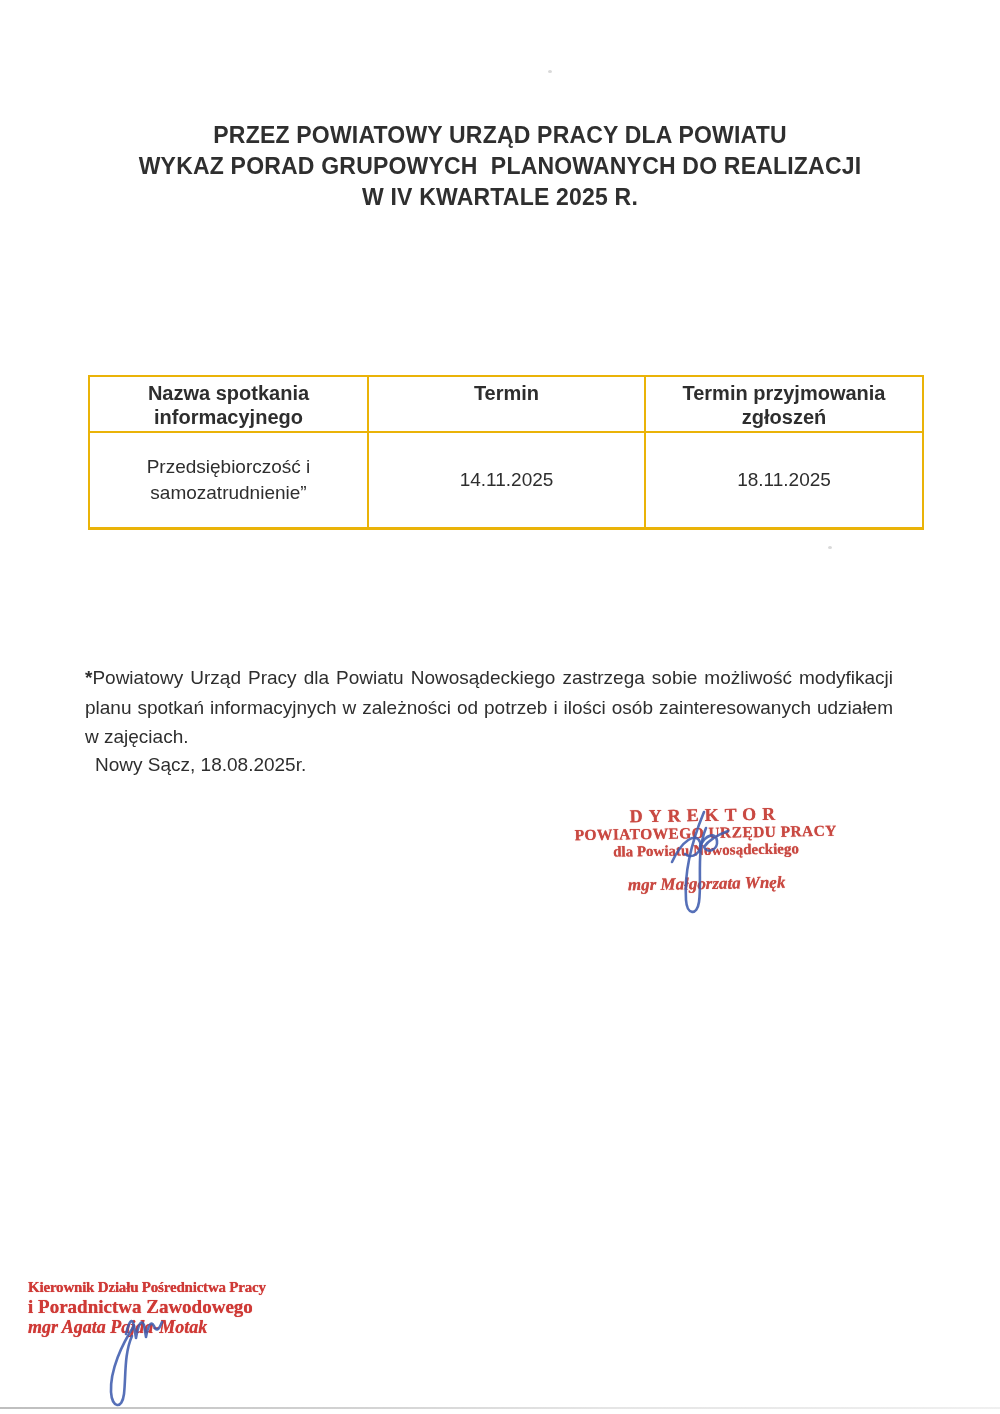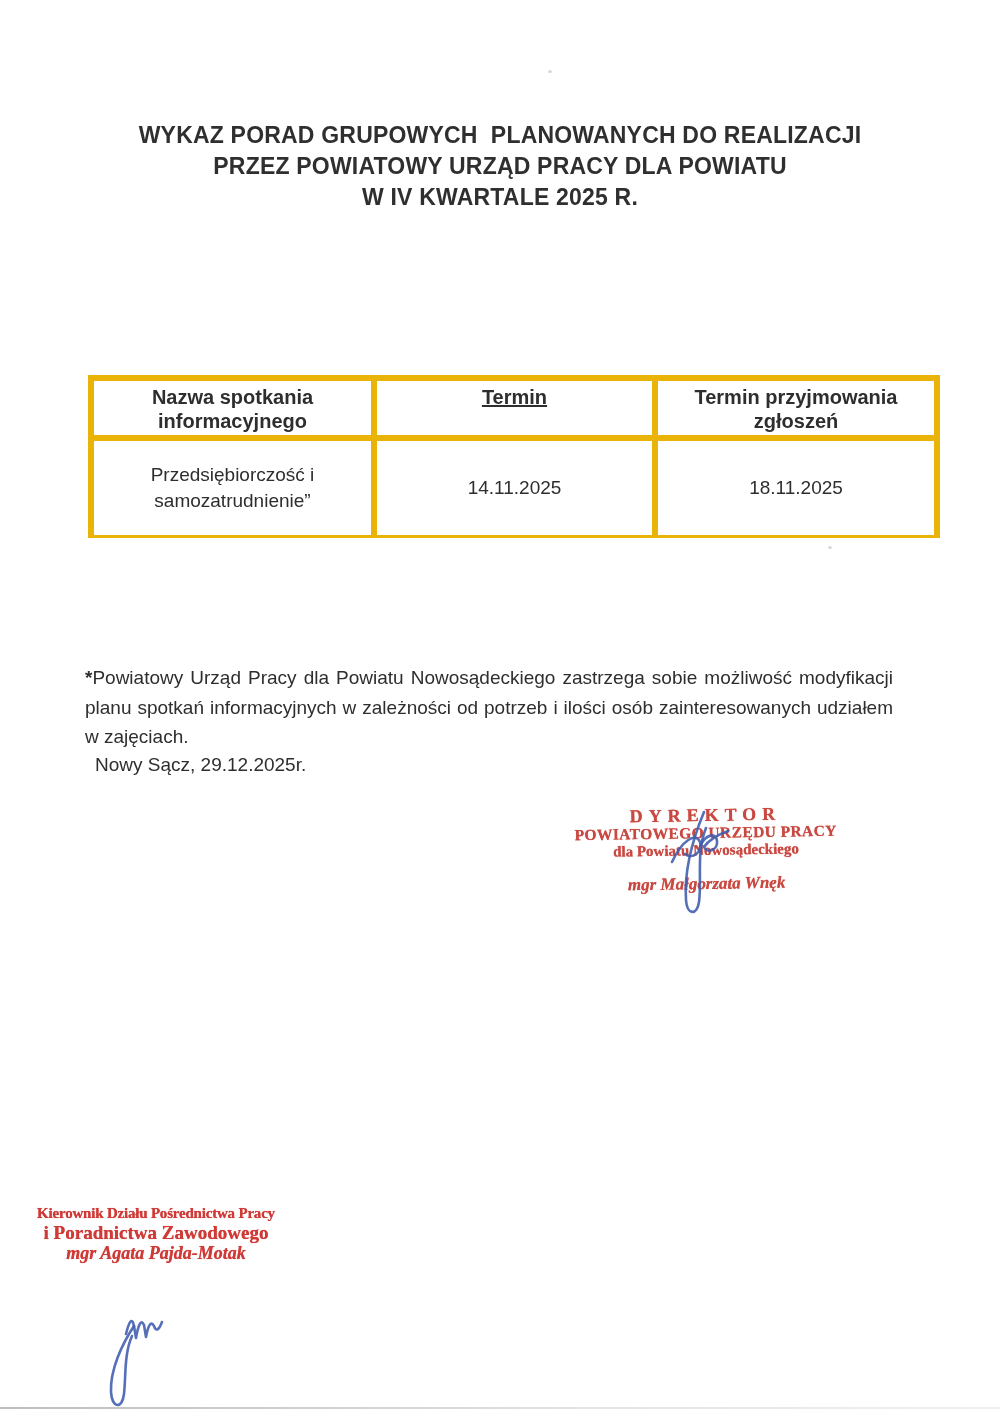--- a/index.html
+++ b/index.html
@@ -17,35 +17,35 @@
     text-align:center;font-weight:bold;font-size:23px;line-height:31px;
     color:#2f2f2f;letter-spacing:.2px;
   }
   .doc-title .tline{white-space:pre-wrap;}
   
   table.schedule{
     position:absolute;left:88px;top:375px;width:768px;
     border-collapse:collapse;table-layout:fixed;
   }
   table.schedule td,table.schedule th{
-    border:6px solid #eab308;
+    border:2px solid #eab308;
     font-family:"Liberation Sans","DejaVu Sans",sans-serif;
     color:#2e2e2e;
     padding:2px 10px;
     text-align:center;
   }
   table.schedule th{
     font-size:20px;font-weight:bold;line-height:24px;
     height:47px;vertical-align:top;padding-top:4px;
   }
   table.schedule td{
     font-size:19px;line-height:26px;height:90px;vertical-align:middle;
   }
   table.schedule tr:last-child td{border-bottom-width:3px;}
-  .col1{width:257px;}.col2{width:255px;text-decoration:underline;}.col3{width:256px;margin-left:44px;}
+  .col1{width:257px;}.col2{width:255px;}.col3{width:256px;margin-left:44px;}
   
   .footnote{
     position:absolute;left:85px;top:644px;width:808px;
     font-size:19px;line-height:29.5px;text-align:justify;color:#2e2e2e;
   }
   .footnote b{font-weight:bold;}
   .place-date{
     position:absolute;left:95px;top:754px;font-size:19px;color:#2e2e2e;
   }
   
@@ -57,22 +57,22 @@
   }
   .director-stamp{
     position:absolute;left:562px;top:806px;width:288px;
     text-align:center;color:#c53a32;transform:rotate(-1deg);
   }
   .director-stamp .s1{font-size:18px;letter-spacing:6px;line-height:18px;}
   .director-stamp .s2{font-size:15.5px;line-height:18px;letter-spacing:.4px;}
   .director-stamp .s3{font-size:15px;line-height:17px;}
   .director-stamp .sname{font-size:17px;font-style:italic;margin-top:15px;line-height:20px;}
   .manager-stamp{
-    position:absolute;left:28px;top:1204px;width:256px;
-    text-align:center;color:#cb2a26;
+    position:absolute;left:28px;top:1278px;width:256px;
+    text-align:left;color:#cb2a26;
   }
   .manager-stamp .s1{font-size:15px;line-height:19px;letter-spacing:-.2px;}
   .manager-stamp .s2{font-size:19px;line-height:20px;}
   .manager-stamp .sname{font-size:18px;font-style:italic;line-height:21px;}
   
   .sig{position:absolute;pointer-events:none;}
   .sig path{fill:none;stroke:#3f5cae;stroke-width:2.6;stroke-linecap:round;stroke-linejoin:round;opacity:.88;}
   .sig-director{left:660px;top:804px;}
   .sig-manager{left:92px;top:1292px;}
   
@@ -82,22 +82,22 @@
     opacity:.8;
   }
   .speck{position:absolute;background:#d9d9d9;border-radius:50%;}
 </style>
 </head>
 <body>
 
 <div class="page">
 
   <div class="doc-title">
+    <div class="tline">PRZEZ POWIATOWY URZĄD PRACY DLA POWIATU</div>
     <div class="tline">WYKAZ PORAD GRUPOWYCH  PLANOWANYCH DO REALIZACJI</div>
-    <div class="tline">PRZEZ POWIATOWY URZĄD PRACY DLA POWIATU</div>
     <div class="tline">W IV KWARTALE 2025 R.</div>
   </div>
 
   <table class="schedule">
     <thead>
       <tr>
         <th class="col1">Nazwa spotkania informacyjnego</th>
         <th class="col2">Termin</th>
         <th class="col3">Termin przyjmowania zgłoszeń</th>
       </tr>
@@ -106,21 +106,21 @@
       <tr>
         <td>Przedsiębiorczość i samozatrudnienie”</td>
         <td>14.11.2025</td>
         <td>18.11.2025</td>
       </tr>
     </tbody>
   </table>
 
   <p class="footnote"><b>*</b><span>Powiatowy Urząd Pracy dla Powiatu Nowosądeckiego zastrzega sobie możliwość modyfikacji planu spotkań informacyjnych w zależności od potrzeb i ilości osób zainteresowanych udziałem w zajęciach.</span></p>
 
-  <div class="place-date">Nowy Sącz, 29.12.2025r.</div>
+  <div class="place-date">Nowy Sącz, 18.08.2025r.</div>
 
   <div class="stamp director-stamp">
     <div class="s1">DYREKTOR</div>
     <div class="s2">POWIATOWEGO URZĘDU PRACY</div>
     <div class="s3">dla Powiatu Nowosądeckiego</div>
     <div class="sname">mgr Małgorzata Wnęk</div>
   </div>
 
   <svg class="sig sig-director" width="80" height="125" viewBox="0 0 80 125">
     <path d="M 44 8 C 34 32, 24 66, 26 96 C 27 111, 37 112, 39 98 C 42 76, 36 48, 46 24"></path>

